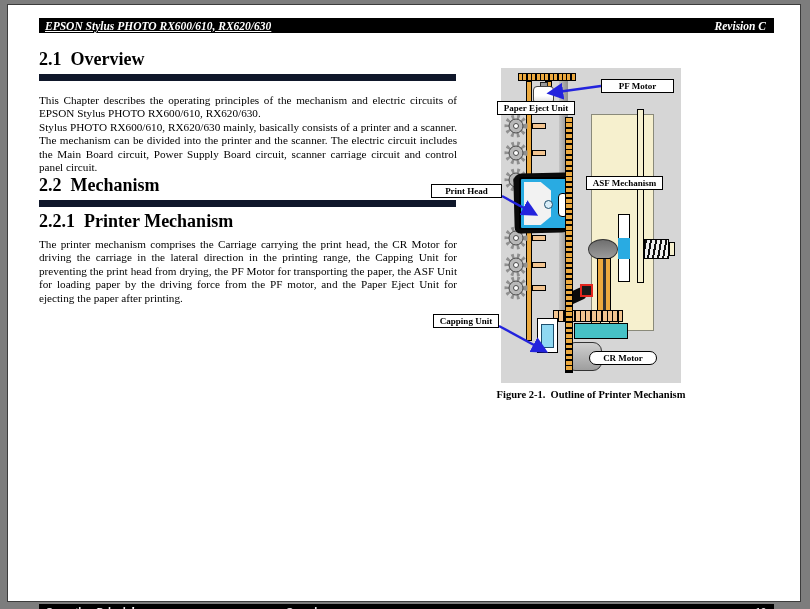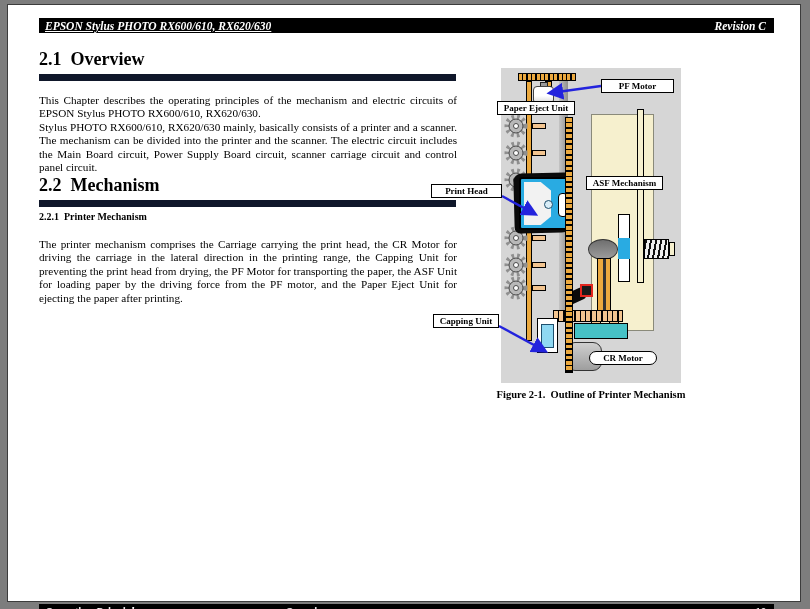--- a/index.html
+++ b/index.html
@@ -17,21 +17,21 @@
        display:flex;align-items:center;font-style:italic;font-weight:bold;font-size:11.5px;}
   .bar.top{top:13px;}
   .bar.bottom{top:599px;}
   .bar .l{padding-left:6px;flex:1;text-decoration:underline;}
   .bar .c{flex:1;text-align:left;}
   .bar .r{padding-right:8px;flex:1;text-align:right;}
 
   
   .h1{position:absolute;left:31px;width:417px;font-size:18px;font-weight:bold;
       white-space:pre-wrap;border-bottom:7px solid #0f172a;padding-bottom:4px;}
-  .h3{position:absolute;left:31px;width:417px;font-size:10px;font-weight:bold;white-space:pre-wrap;}
+  .h3{position:absolute;left:31px;width:417px;font-size:18px;font-weight:bold;white-space:pre-wrap;}
   .body-text{position:absolute;left:31px;width:418px;font-size:11.2px;line-height:13.4px;
       text-align:justify;white-space:pre-line;}
 
   
   .panel{position:absolute;left:493px;top:63px;width:180px;height:315px;background:var(--panel-gray);}
   .panel .abs{position:absolute;}
   .toothbar{background:repeating-linear-gradient(90deg,var(--orange) 0 3px,#000 3px 4.4px);border:1px solid #000;}
   .toothbar-v{background:repeating-linear-gradient(180deg,var(--orange) 0 3.6px,#000 3.6px 5.4px);border:1px solid #000;}
   .o-shaft{background:var(--orange);border:1px solid #000;}
   .gray-guide{background:linear-gradient(90deg,#c4c4c4,#8f8f8f);}

